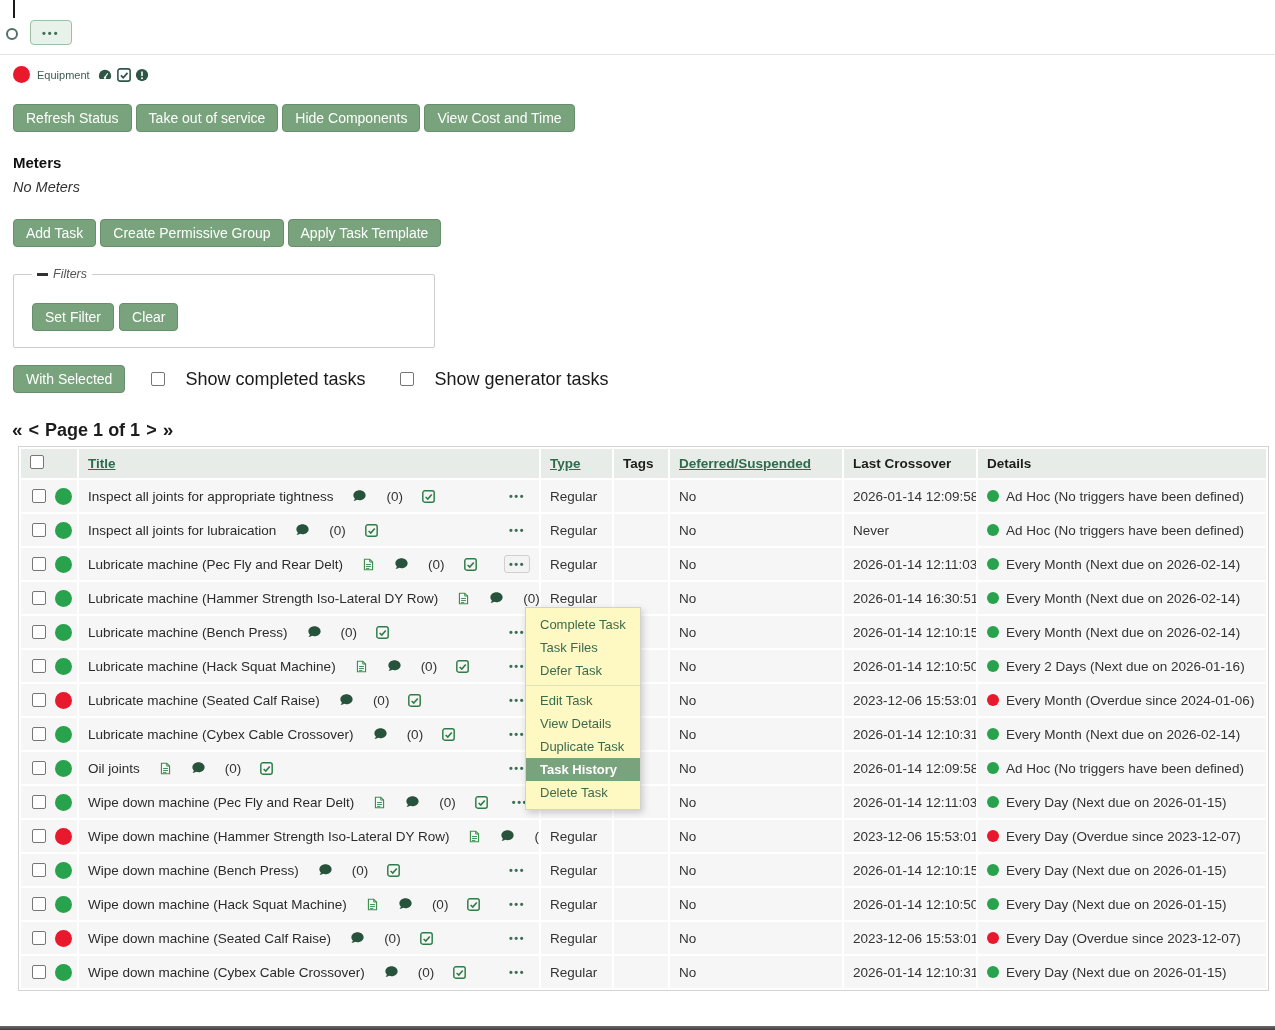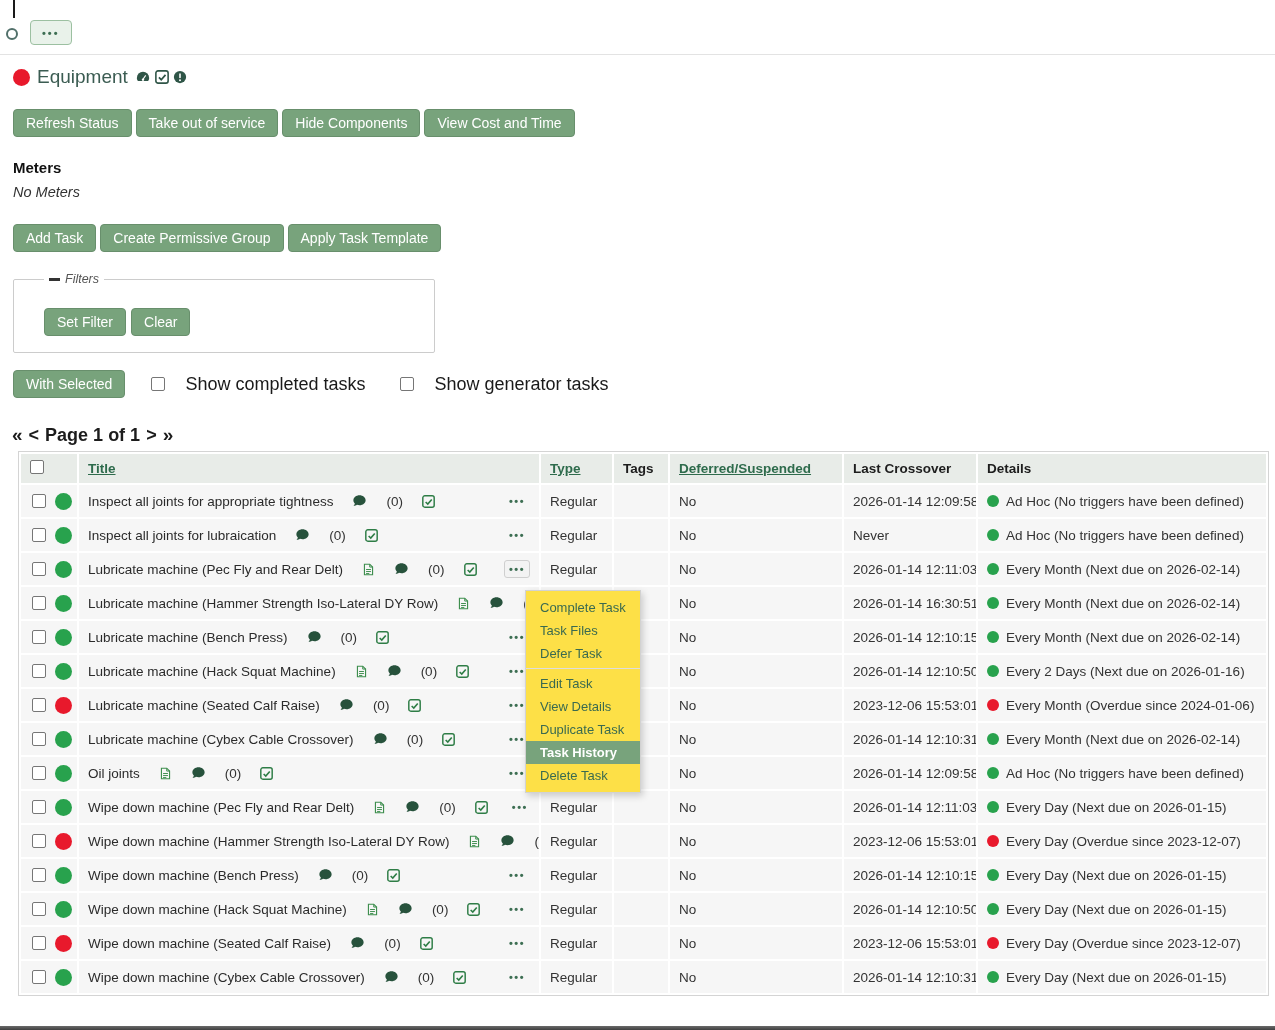--- a/index.html
+++ b/index.html
@@ -13,40 +13,40 @@
   .header-row { display:flex; align-items:center; gap:12px; padding:16px 0 0 6px; }
   .ring { width:12px; height:12px; border:2px solid #51706a; border-radius:50%; flex:0 0 auto; margin-top:6px; }
   .page-title { font-size:25px; color:var(--title-color); font-weight:400; letter-spacing:.2px; }
   .more-btn { background:#e9f2ea; border:1px solid #9cc0a1; border-radius:4px; padding:4px 11px; cursor:pointer; margin-top:4px; }
   .more-btn .dots3 { font-size:11px; }
   .dots3 { color:#3c6e52; font-weight:bold; letter-spacing:2px; line-height:1; }
   .header-divider { border-bottom:1px solid #e3e3e3; margin-top:9px; }
 
   
   .equipment-row { display:flex; align-items:center; gap:7px; margin:11px 0 0 13px; }
-  .equipment-name { color:var(--title-color); font-size:19px; }
+  .equipment-name { color:var(--title-color); font-size:11px; }
   .eq-icons { display:flex; align-items:center; gap:4px; color:var(--icon-dark); }
   .dot { border-radius:50%; display:inline-block; flex:0 0 auto; }
   .dot.lg { width:17px; height:17px; }
   .dot.sm { width:12px; height:12px; }
   .dot.red { background:var(--status-red); }
   .dot.green { background:var(--status-green); }
 
   
   .btn { display:inline-block; background:var(--green-btn); color:#fff; border:1px solid var(--green-btn-border); border-radius:4px; padding:5px 12px; font-size:14px; font-family:inherit; cursor:pointer; }
   .btn-row { display:flex; gap:4px; margin:21px 0 0 13px; }
 
   
   .meters-heading { margin:22px 0 0 13px; font-size:15px; font-weight:bold; color:#111; }
   .meters-empty { margin:8px 0 0 13px; font-size:14.5px; font-style:italic; color:#333; }
 
   .task-btn-row { display:flex; gap:4px; margin:24px 0 0 13px; }
 
   
-  fieldset.filters { width:422px; margin:20px 0 0 13px; border:1px solid #ccc; border-radius:2px; padding:6px 14px 16px 30px; }
+  fieldset.filters { width:422px; margin:20px 0 0 13px; border:1px solid #ccc; border-radius:2px; padding:6px 14px 16px 18px; }
   fieldset.filters legend { font-size:12.5px; font-style:italic; color:#555; padding:0 5px; display:flex; align-items:center; gap:5px; }
   .legend-dash { width:11px; height:3px; background:#333; display:inline-block; }
   .filter-grid { display:flex; gap:16px; margin-top:2px; }
   .filter-label { font-size:15px; font-weight:bold; color:#111; margin-bottom:6px; }
   .search-input { width:174px; height:22px; border:1px solid #4a4a4a; border-radius:1px; font-family:inherit; font-size:13px; padding:0 4px; }
   .tags-box { width:205px; height:28px; border:1px solid #bbb; border-radius:2px; background:#fff; display:flex; align-items:center; padding:0 8px; cursor:pointer; }
   .tags-placeholder { color:#999; font-size:14.5px; }
   .filter-btn-row { display:flex; gap:5px; margin-top:16px; }
 
   
@@ -72,21 +72,21 @@
   .cnt { color:#333; }
   .ic { flex:0 0 auto; display:inline-block; vertical-align:middle; }
   .ic.file { color:#3e8e4e; }
   .ic.comment { color:#27523c; }
   .ic.checksq { color:#2e7d46; }
   .row-ellipsis { margin-left:auto; font-size:11px; color:#3c6e52; font-weight:bold; letter-spacing:1.5px; cursor:pointer; padding:2px 4px; border:1px solid transparent; }
   .row-ellipsis.active { background:#f3f3f3; border:1px solid #cfcfcf; border-radius:3px; }
   .details-wrap { display:flex; align-items:center; gap:7px; }
 
   
-  .context-menu { position:absolute; left:525px; top:590px; width:116px; background:#fde047; border:1px solid #d2d2d2; box-shadow:2px 3px 7px rgba(0,0,0,.18); padding:5px 0; z-index:20; }
+  .context-menu { position:absolute; left:525px; top:607px; width:116px; background:#fef9c3; border:1px solid #d2d2d2; box-shadow:2px 3px 7px rgba(0,0,0,.18); padding:5px 0; z-index:20; }
   .menu-item { padding:4px 0 4px 14px; font-size:13px; color:var(--menu-text); white-space:nowrap; cursor:pointer; }
   .menu-item.highlighted { background:var(--green-btn); color:#fff; font-weight:bold; }
   .menu-divider { border-top:1px solid #ddd; margin:3px 0; }
 
   .bottom-bar { position:absolute; left:0; right:0; bottom:0; height:4px; background:linear-gradient(#6a6a6a,#3f3f3f); }
 </style>
 </head>
 <body>
 
 <div class="page">

